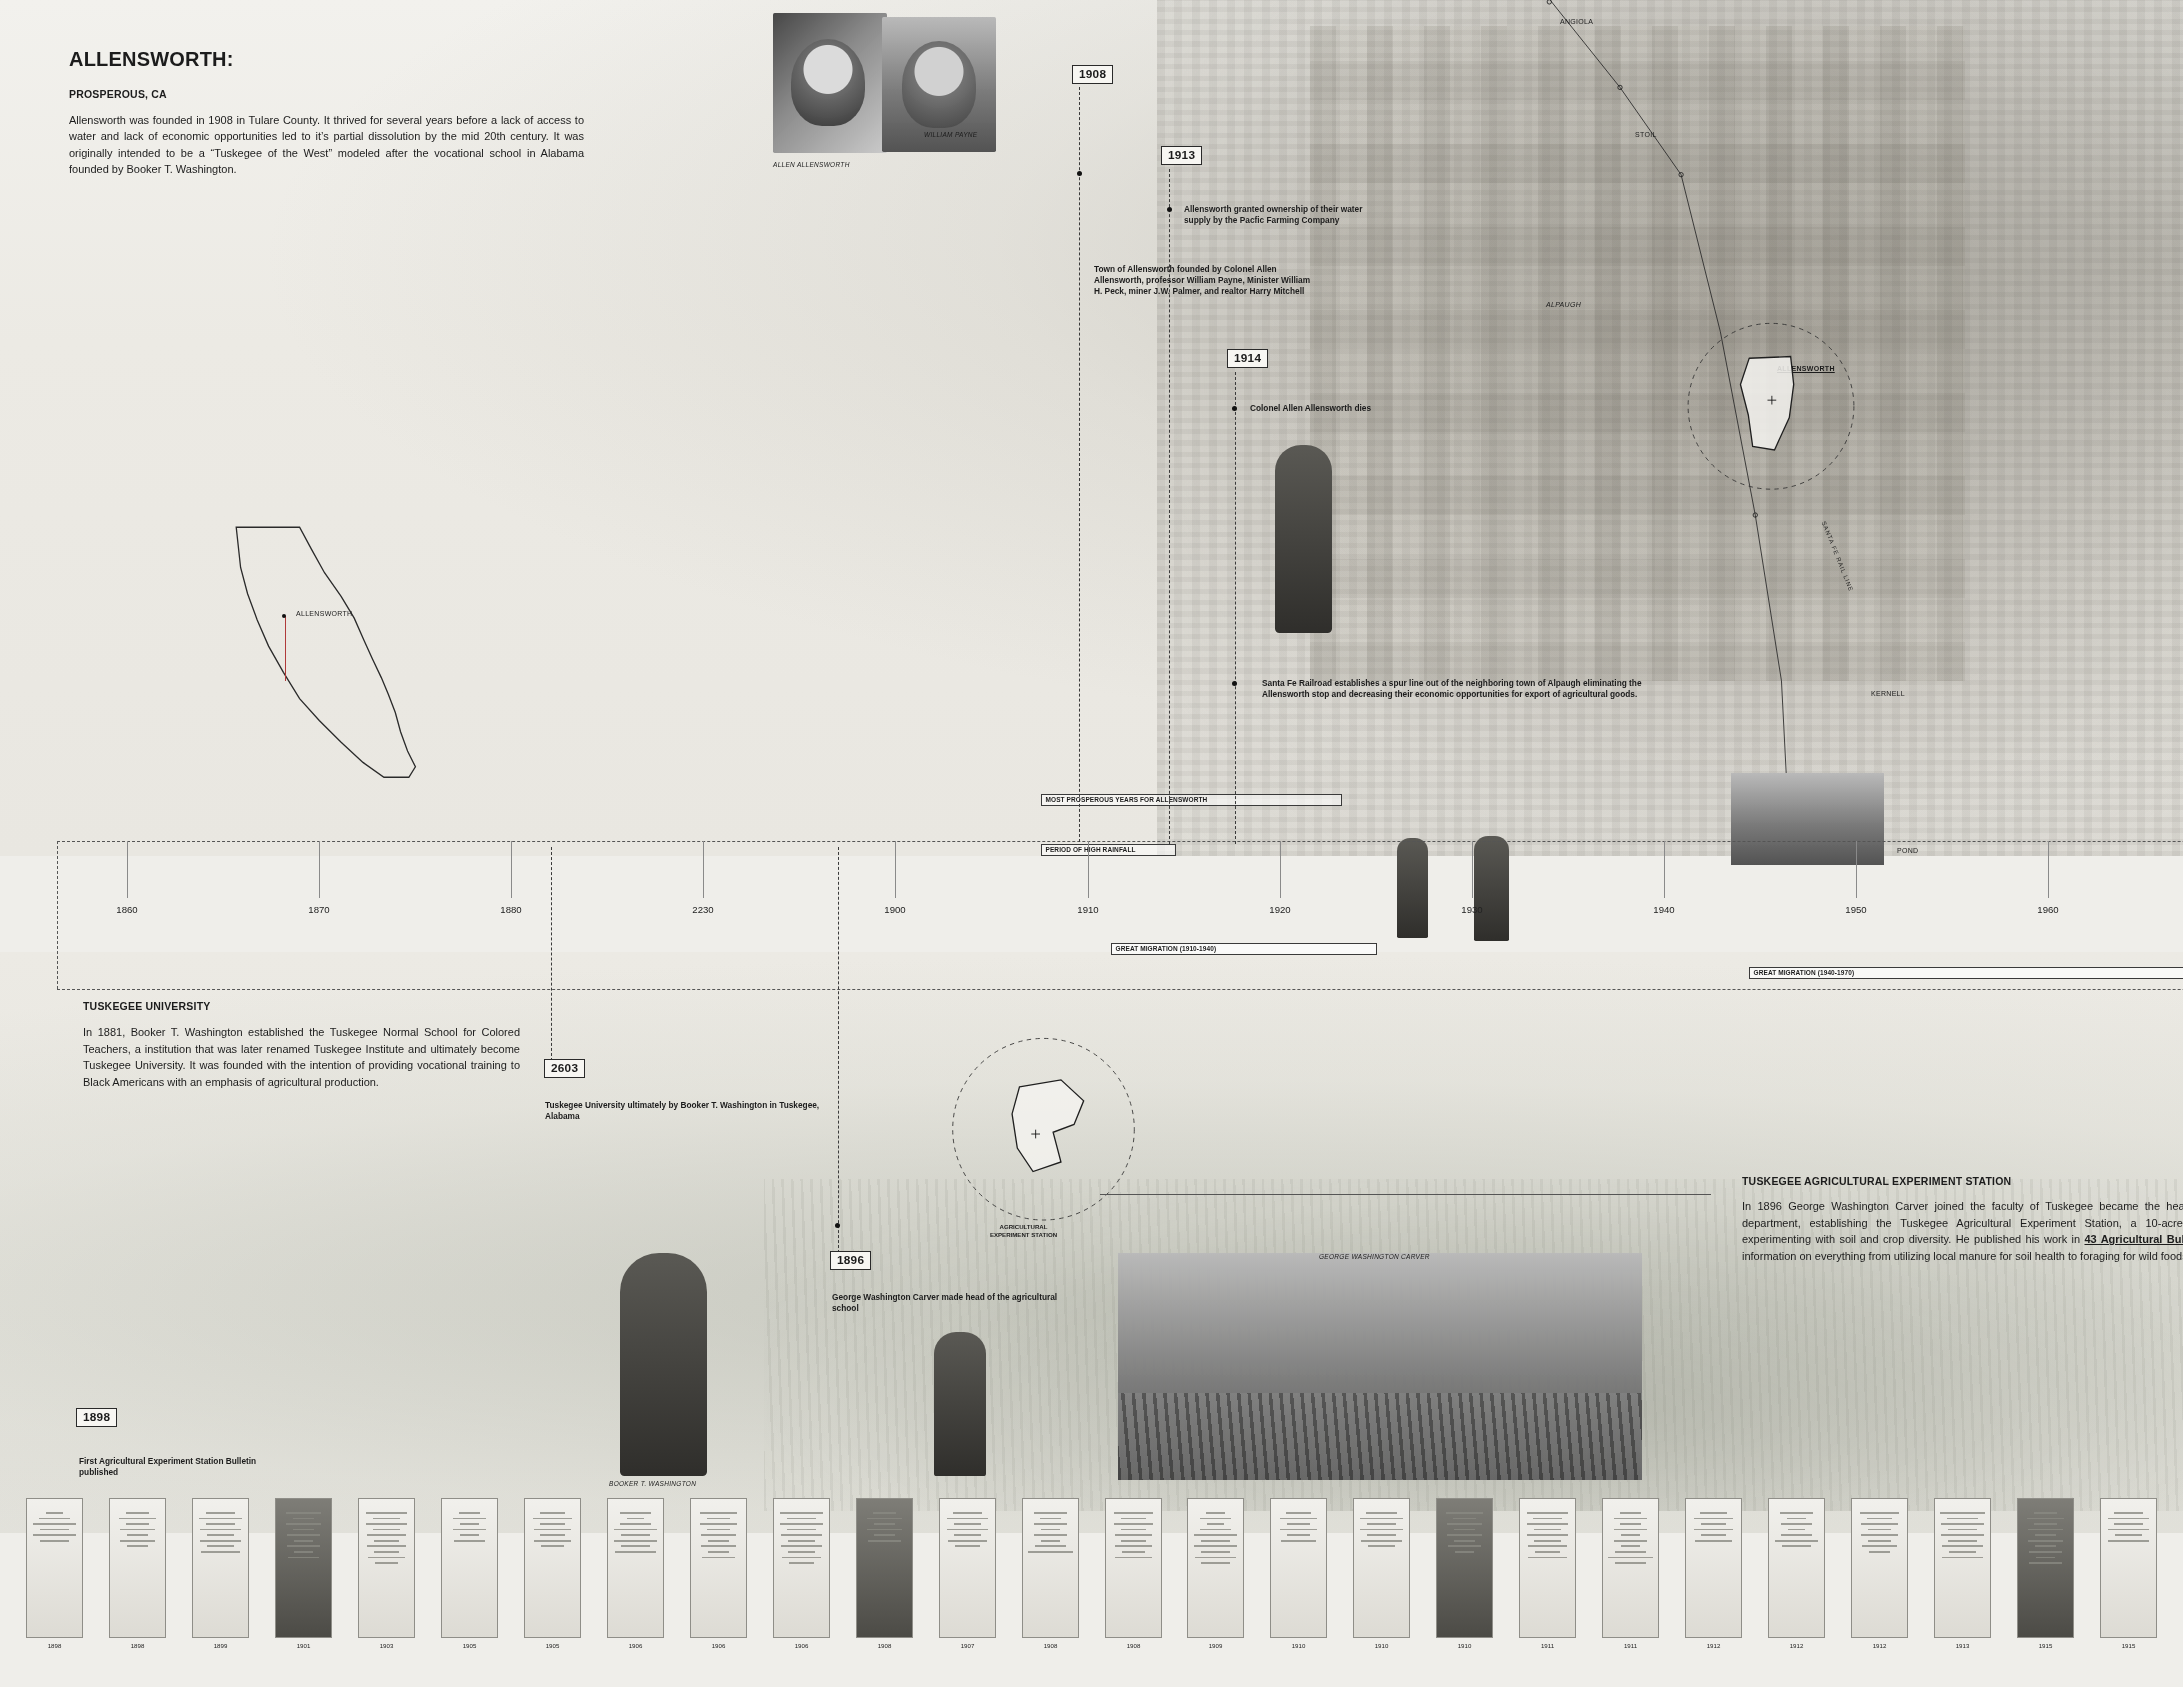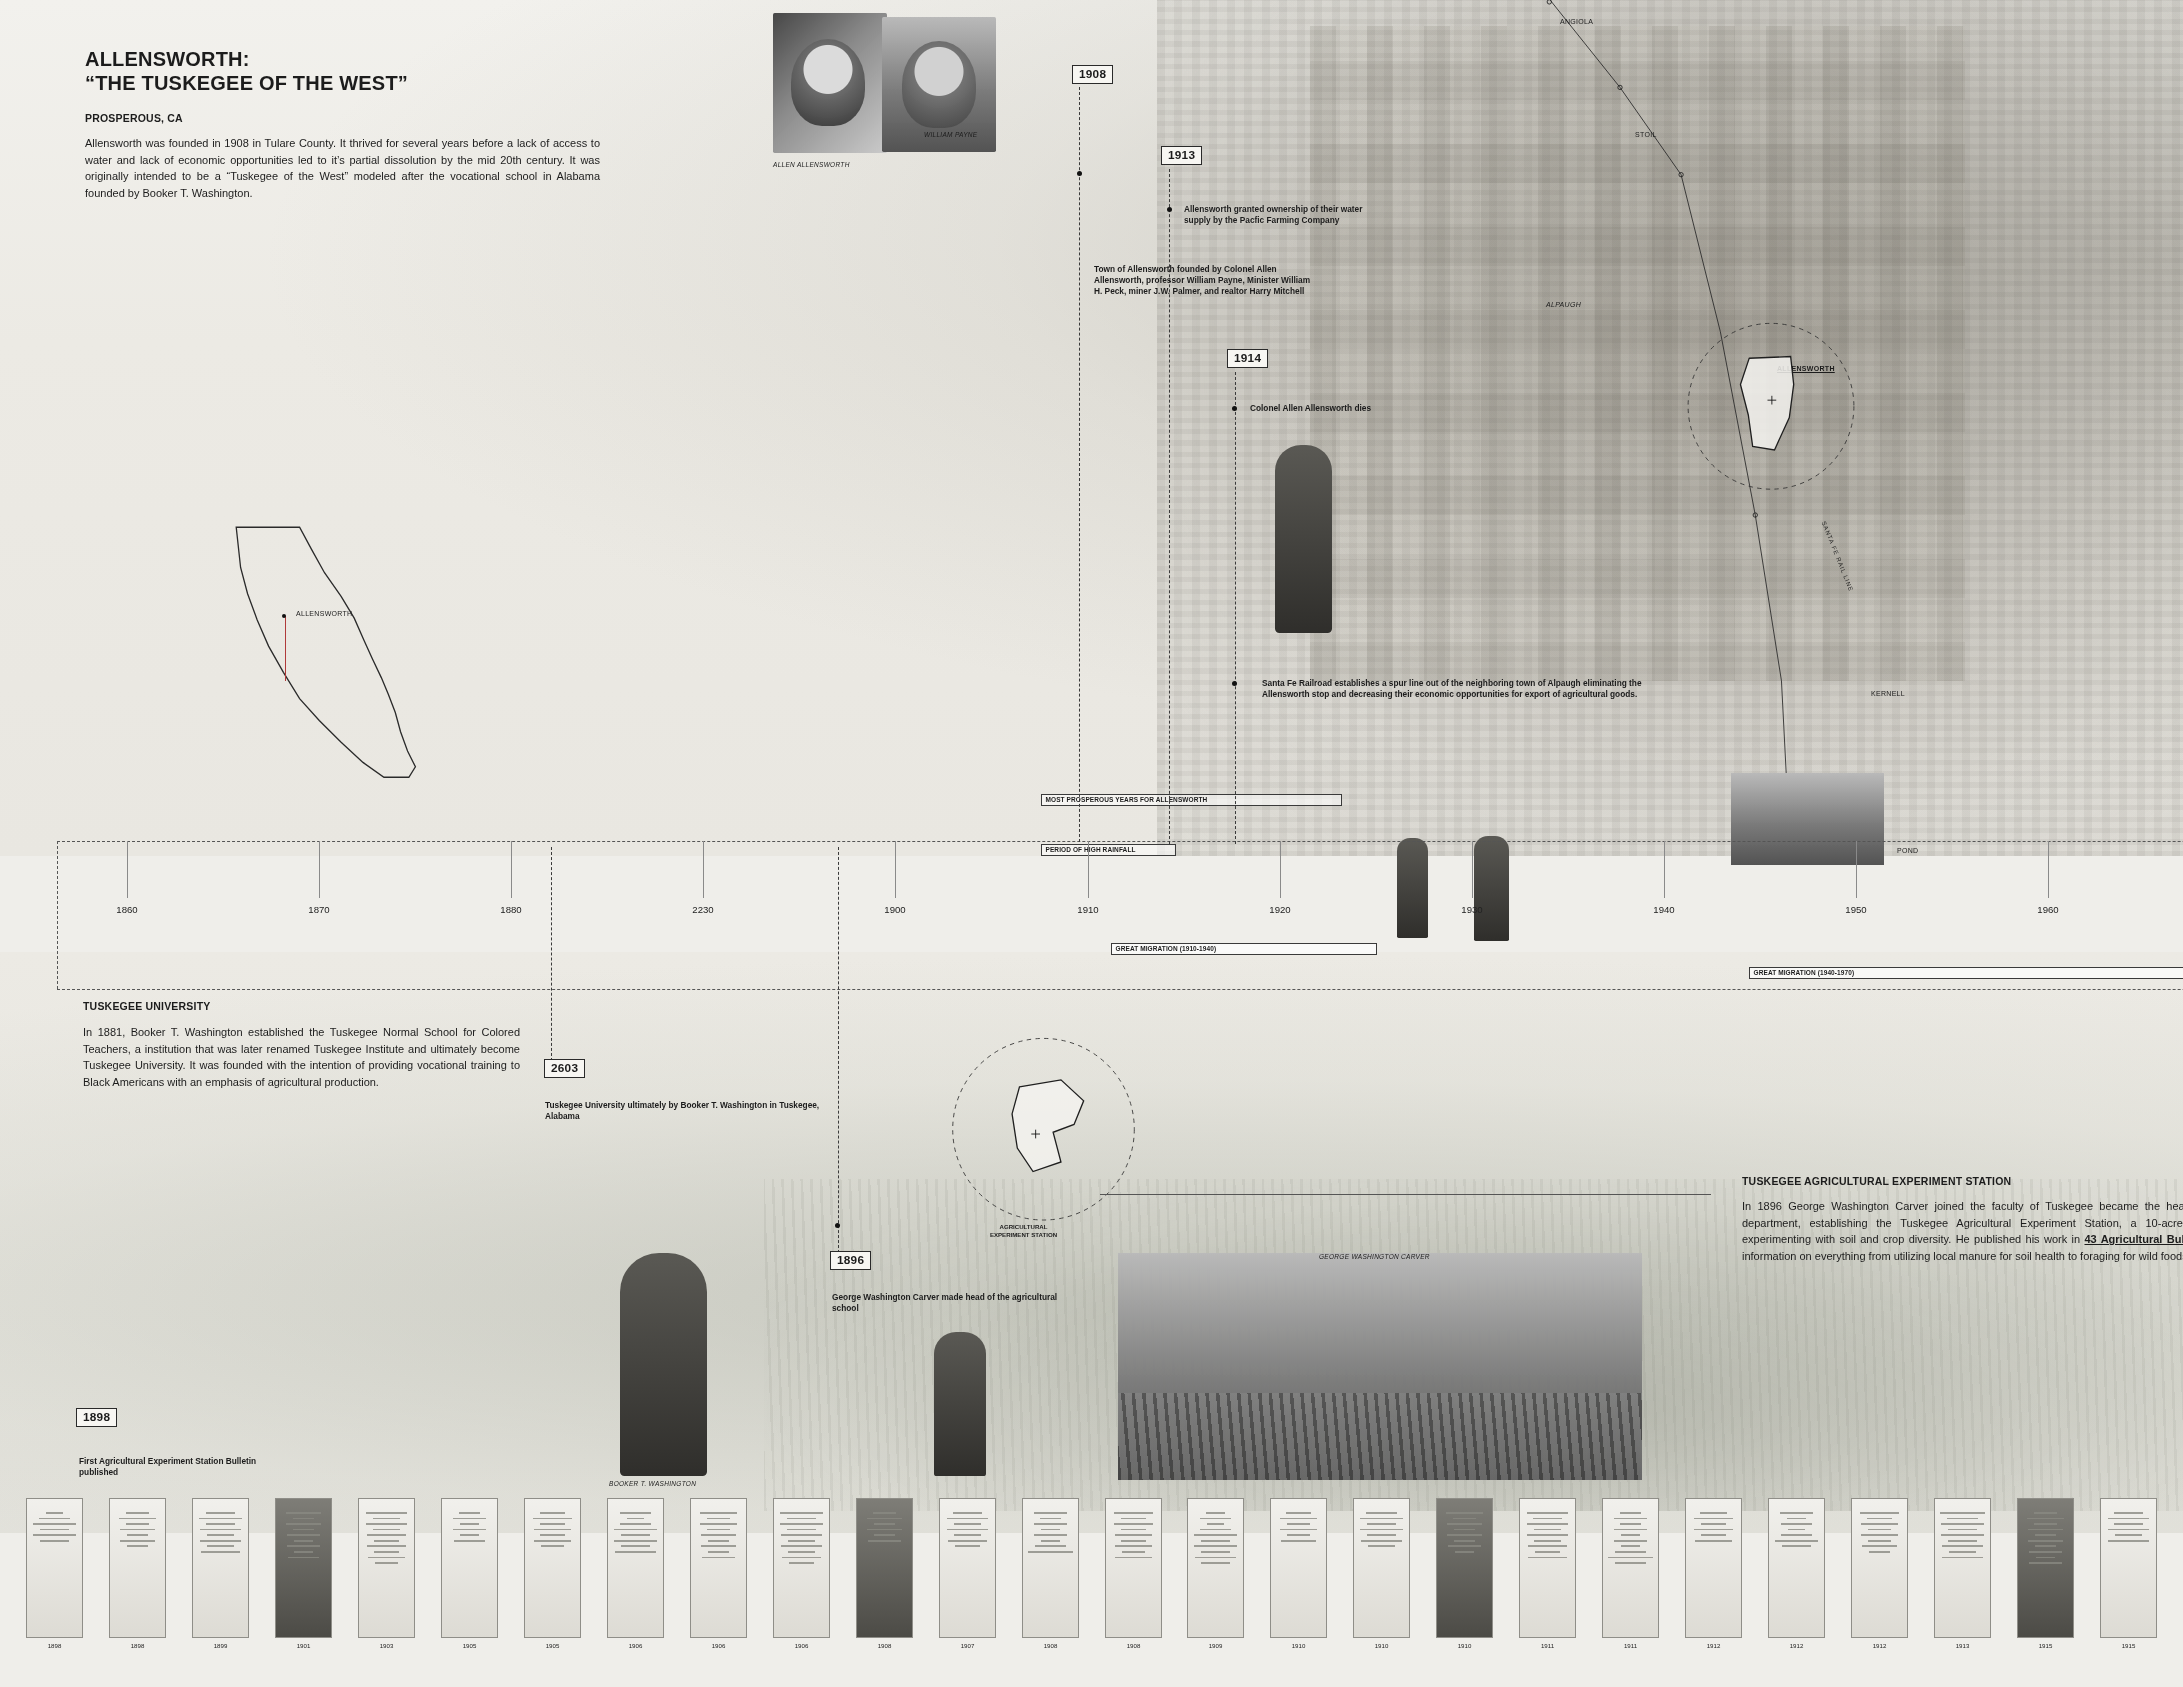--- a/index.html
+++ b/index.html
@@ -121,23 +121,22 @@
 <body>
 
 <div class="board">
 
   <div class="bg-top"></div>
   <div class="aerial"></div>
   <div class="aerial2"></div>
   <div class="bg-bottom"></div>
   <div class="field-haze"></div>
 
-  <div style="position:absolute;left:85px;top:48px;width:699px;">
+  <div style="position:absolute;left:69px;top:48px;width:699px;">
     <div class="t-title">ALLENSWORTH:</div>
-    <div class="t-title">“THE TUSKEGEE OF THE WEST”</div>
     <div class="t-sub" style="margin-top:16.6px;">PROSPEROUS, CA</div>
     <div class="t-body" style="margin-top:11.4px;width:515px;">Allensworth was founded in 1908 in Tulare County. It thrived for several years before a lack of access to water and lack of economic opportunities led to it’s partial dissolution by the mid 20th century. It was originally intended to be a “Tuskegee of the West” modeled after the vocational school in Alabama founded by Booker T. Washington.</div>
   </div>
 
   <div class="ca-map">
     <svg width="236" height="271" viewBox="0 0 540 620">
       <path d="M60 28 L205 28 L232 78 L262 132 L300 186 L330 236 L352 286 L372 330 L392 372 L408 410 L424 452 L436 496 L452 540 L470 576 L455 600 L398 600 L350 566 L300 520 L250 470 L205 420 L168 360 L134 300 L108 240 L86 180 L70 120 Z" fill="none" stroke="#2a2a2a" stroke-width="3"></path>
     </svg>
     <div class="hairline" style="left:75px;top:101px;width:0.9px;height:65px;background:#b03a3a;"></div>
     <div class="dot" style="left:72px;top:99px;width:4.4px;height:4.4px;background:#111;"></div>

